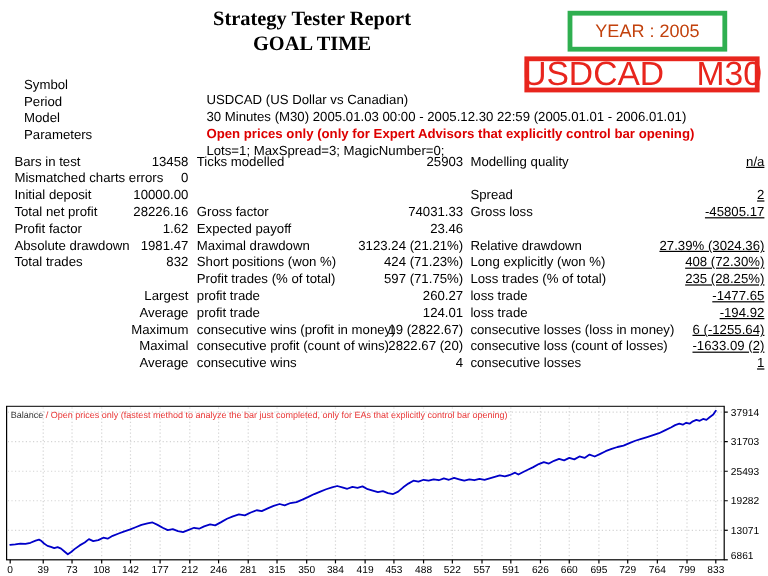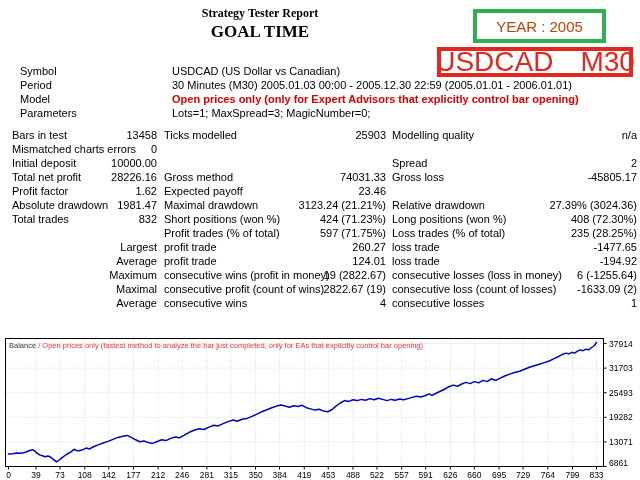--- a/index.html
+++ b/index.html
@@ -1,36 +1,36 @@
 <!DOCTYPE html>
 <html><head>
 <meta charset="utf-8">
 <style>
   html,body{margin:0;padding:0;background:#fff;}
   #page{position:relative;width:640px;height:480px;background:#fff;overflow:hidden;
         font-family:"Liberation Sans","DejaVu Sans",sans-serif;font-size:11px;color:#000;}
   .titles{position:absolute;top:6px;left:0;width:520px;text-align:center;
           font-family:"Liberation Serif","DejaVu Serif",serif;}
-  .titles h1{margin:0;font-size:12px;font-weight:bold;}
+  .titles h1{margin:0;font-size:17px;font-weight:bold;}
   .titles h2{margin:1px 0 0 0;font-size:17px;font-weight:bold;}
   .badge{position:absolute;box-sizing:border-box;display:flex;align-items:center;
          justify-content:center;background:#fff;}
   #year-badge{left:473px;top:9px;width:133px;height:34px;border:4px solid #2faf50;
               color:#c2410c;font-size:15px;}
   #symbol-badge{left:437px;top:47px;width:196px;height:30px;border:4px solid #e8251d;
                 color:#e8251d;font-size:28px;gap:27px;}
   #info-section{position:absolute;top:64px;left:0;width:640px;padding-left:12px;}
   #stats-section{position:absolute;top:128px;left:4px;width:640px;}
   .trow{position:relative;height:14px;white-space:nowrap;}
   .trow.gap{margin-top:0;}
   .cell{position:absolute;top:1px;white-space:nowrap;}
   .l1{left:8px;} .v1{right:487px;text-align:left;}
   .l2{left:160px;} .v2{right:258px;text-align:right;}
-  .l3{left:388px;} .v3{right:7px;text-align:right;}
-  .ival{position:absolute;left:160px;top:1px;white-space:nowrap;}
+  .l3{left:388px;} .v3{right:7px;text-align:right;text-decoration:underline;}
+  .ival{position:absolute;left:160px;top:14px;white-space:nowrap;}
   .red-bold{color:#dd0000;font-weight:bold;}
   #chart-wrap{position:absolute;left:0;top:338px;width:640px;height:142px;}
 </style>
 </head>
 <body>
 <div id="page">
 
   <div class="titles">
     <h1>Strategy Tester Report</h1>
     <h2>GOAL TIME</h2>
@@ -79,21 +79,21 @@
       </div>
       <div class="trow gap">
         <span class="cell l1">Initial deposit</span>
         <span class="cell v1">10000.00</span>
         <span class="cell l3">Spread</span>
         <span class="cell v3">2</span>
       </div>
       <div class="trow">
         <span class="cell l1">Total net profit</span>
         <span class="cell v1">28226.16</span>
-        <span class="cell l2">Gross method</span>
+        <span class="cell l2">Gross factor</span>
         <span class="cell v2">74031.33</span>
         <span class="cell l3">Gross loss</span>
         <span class="cell v3">-45805.17</span>
       </div>
       <div class="trow">
         <span class="cell l1">Profit factor</span>
         <span class="cell v1">1.62</span>
         <span class="cell l2">Expected payoff</span>
         <span class="cell v2">23.46</span>
       </div>
@@ -103,21 +103,21 @@
         <span class="cell l2">Maximal drawdown</span>
         <span class="cell v2">3123.24 (21.21%)</span>
         <span class="cell l3">Relative drawdown</span>
         <span class="cell v3">27.39% (3024.36)</span>
       </div>
       <div class="trow gap">
         <span class="cell l1">Total trades</span>
         <span class="cell v1">832</span>
         <span class="cell l2">Short positions (won %)</span>
         <span class="cell v2">424 (71.23%)</span>
-        <span class="cell l3">Long positions (won %)</span>
+        <span class="cell l3">Long explicitly (won %)</span>
         <span class="cell v3">408 (72.30%)</span>
       </div>
       <div class="trow">
         <span class="cell l2">Profit trades (% of total)</span>
         <span class="cell v2">597 (71.75%)</span>
         <span class="cell l3">Loss trades (% of total)</span>
         <span class="cell v3">235 (28.25%)</span>
       </div>
       <div class="trow">
         <span class="cell v1">Largest</span>
@@ -136,21 +136,21 @@
       <div class="trow">
         <span class="cell v1">Maximum</span>
         <span class="cell l2">consecutive wins (profit in money)</span>
         <span class="cell v2">19 (2822.67)</span>
         <span class="cell l3">consecutive losses (loss in money)</span>
         <span class="cell v3">6 (-1255.64)</span>
       </div>
       <div class="trow">
         <span class="cell v1">Maximal</span>
         <span class="cell l2">consecutive profit (count of wins)</span>
-        <span class="cell v2">2822.67 (19)</span>
+        <span class="cell v2">2822.67 (20)</span>
         <span class="cell l3">consecutive loss (count of losses)</span>
         <span class="cell v3">-1633.09 (2)</span>
       </div>
       <div class="trow">
         <span class="cell v1">Average</span>
         <span class="cell l2">consecutive wins</span>
         <span class="cell v2">4</span>
         <span class="cell l3">consecutive losses</span>
         <span class="cell v3">1</span>
       </div>

